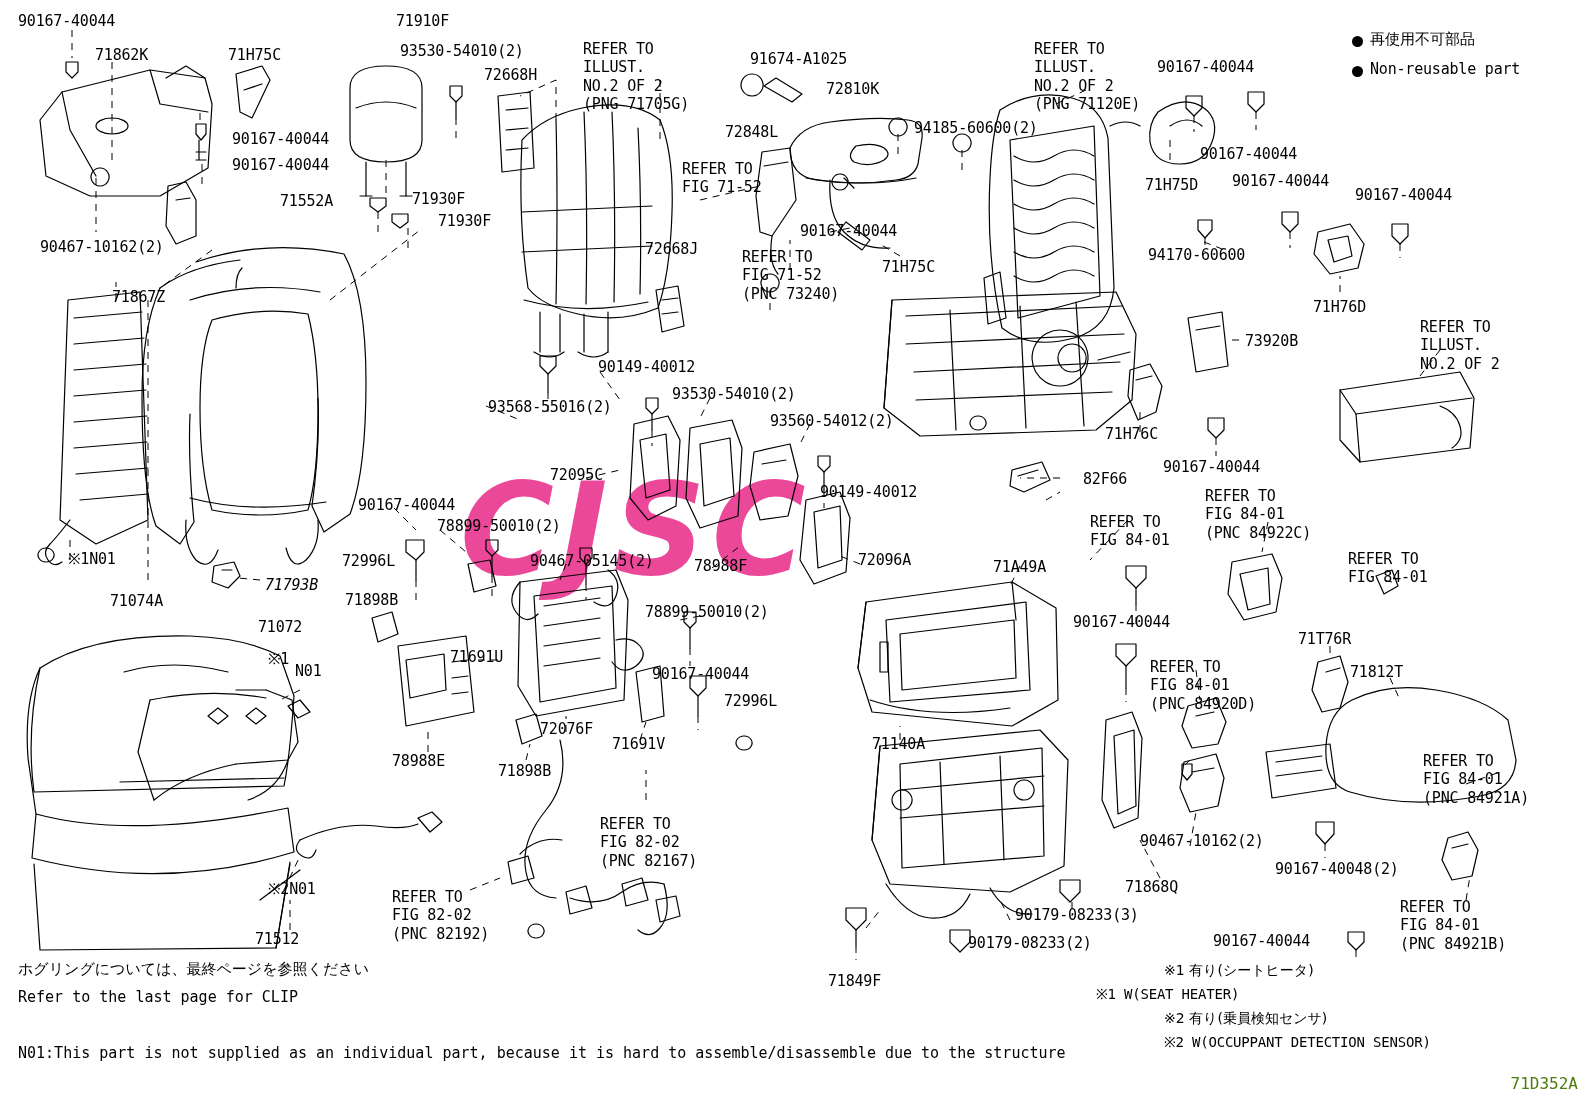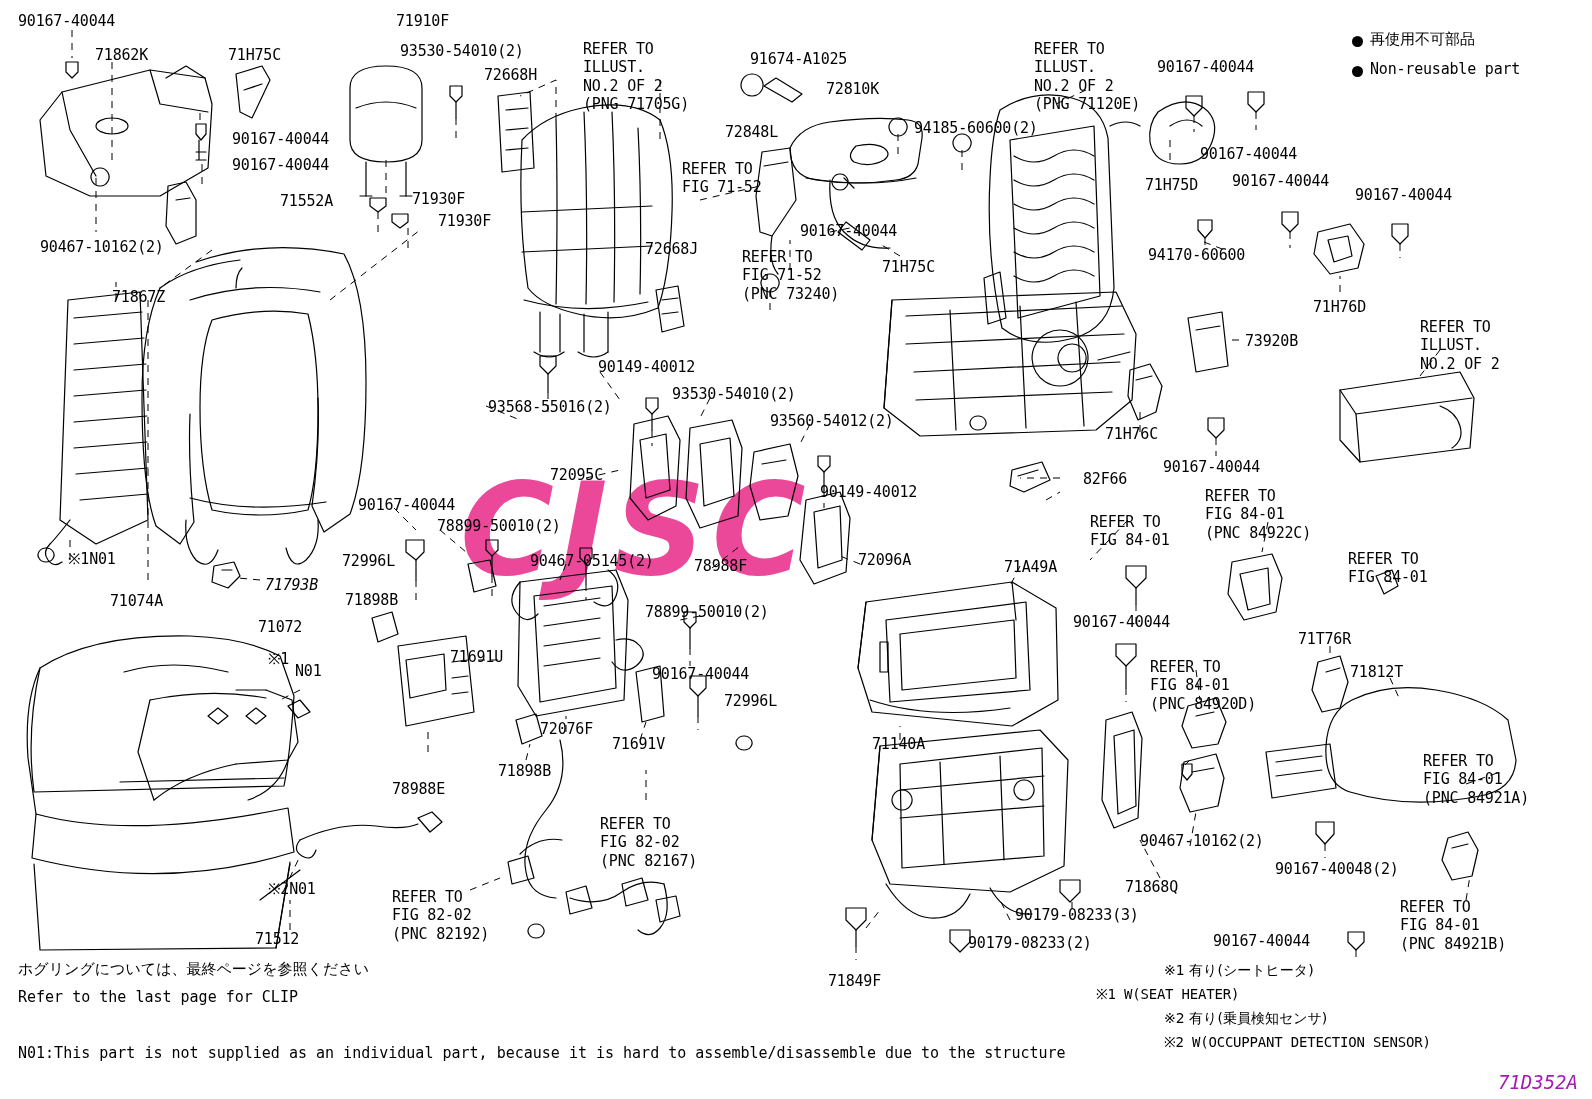--- a/index.html
+++ b/index.html
@@ -61,23 +61,22 @@
     left: 18px;
     font-size: 15px;
     color: #000;
     white-space: pre;
   }
   .code-id {
     position: absolute;
     right: 14px;
     bottom: 6px;
     font-family: "DejaVu Sans Mono", monospace;
-    font-size: 19px;
-    color: #a21caf;
-    font-style: italic;
+    font-size: 16px;
+    color: #4d7c0f;
   }
 </style>
 </head>
 <body>
 
 <div id="sheet">
 
   <div class="wm">CJSC</div>
 
   <svg class="art" viewBox="0 0 1592 1099">
@@ -502,21 +501,21 @@
       <div class="lbl" style="left: 1105px; top: 425px;">71H76C</div>
       <div class="lbl" style="left: 1163px; top: 458px;">90167-40044</div>
       <div class="lbl" style="left: 1083px; top: 470px;">82F66</div>
       <div class="lbl" style="left: 1205px; top: 487px;">REFER TO
 FIG 84-01
 (PNC 84922C)</div>
       <div class="lbl" style="left: 1348px; top: 550px;">REFER TO
 FIG 84-01</div>
       <div class="lbl" style="left: 1090px; top: 513px;">REFER TO
 FIG 84-01</div>
-      <div class="lbl" style="left: 993px; top: 558px; margin-left: 11px;">71A49A</div>
+      <div class="lbl" style="left: 993px; top: 558px;">71A49A</div>
       <div class="lbl" style="left: 1073px; top: 613px;">90167-40044</div>
       <div class="lbl" style="left: 1150px; top: 658px;">REFER TO
 FIG 84-01
 (PNC 84920D)</div>
       <div class="lbl" style="left: 1298px; top: 630px;">71T76R</div>
       <div class="lbl" style="left: 1350px; top: 663px;">71812T</div>
       <div class="lbl" style="left: 1423px; top: 752px;">REFER TO
 FIG 84-01
 (PNC 84921A)</div>
       <div class="lbl" style="left: 872px; top: 735px;">71140A</div>
@@ -548,21 +547,21 @@
       <div class="lbl" style="left: 110px; top: 592px;">71074A</div>
       <div class="lbl" style="left: 68px; top: 550px;">※1N01</div>
       <div class="lbl" style="left: 258px; top: 618px;">71072</div>
       <div class="lbl" style="left: 268px; top: 650px;">※1</div>
       <div class="lbl" style="left: 295px; top: 662px;">N01</div>
       <div class="lbl" style="left: 450px; top: 648px;">71691U</div>
       <div class="lbl" style="left: 652px; top: 665px;">90167-40044</div>
       <div class="lbl" style="left: 724px; top: 692px;">72996L</div>
       <div class="lbl" style="left: 540px; top: 720px;">72076F</div>
       <div class="lbl" style="left: 612px; top: 735px;">71691V</div>
-      <div class="lbl" style="left: 392px; top: 780px;">78988E</div>
+      <div class="lbl" style="left: 392px; top: 752px;">78988E</div>
       <div class="lbl" style="left: 498px; top: 762px;">71898B</div>
       <div class="lbl" style="left: 600px; top: 815px;">REFER TO
 FIG 82-02
 (PNC 82167)</div>
       <div class="lbl" style="left: 392px; top: 888px;">REFER TO
 FIG 82-02
 (PNC 82192)</div>
       <div class="lbl" style="left: 268px; top: 880px;">※2N01</div>
       <div class="lbl" style="left: 255px; top: 930px; text-align: center;">71512</div>
     </div>

